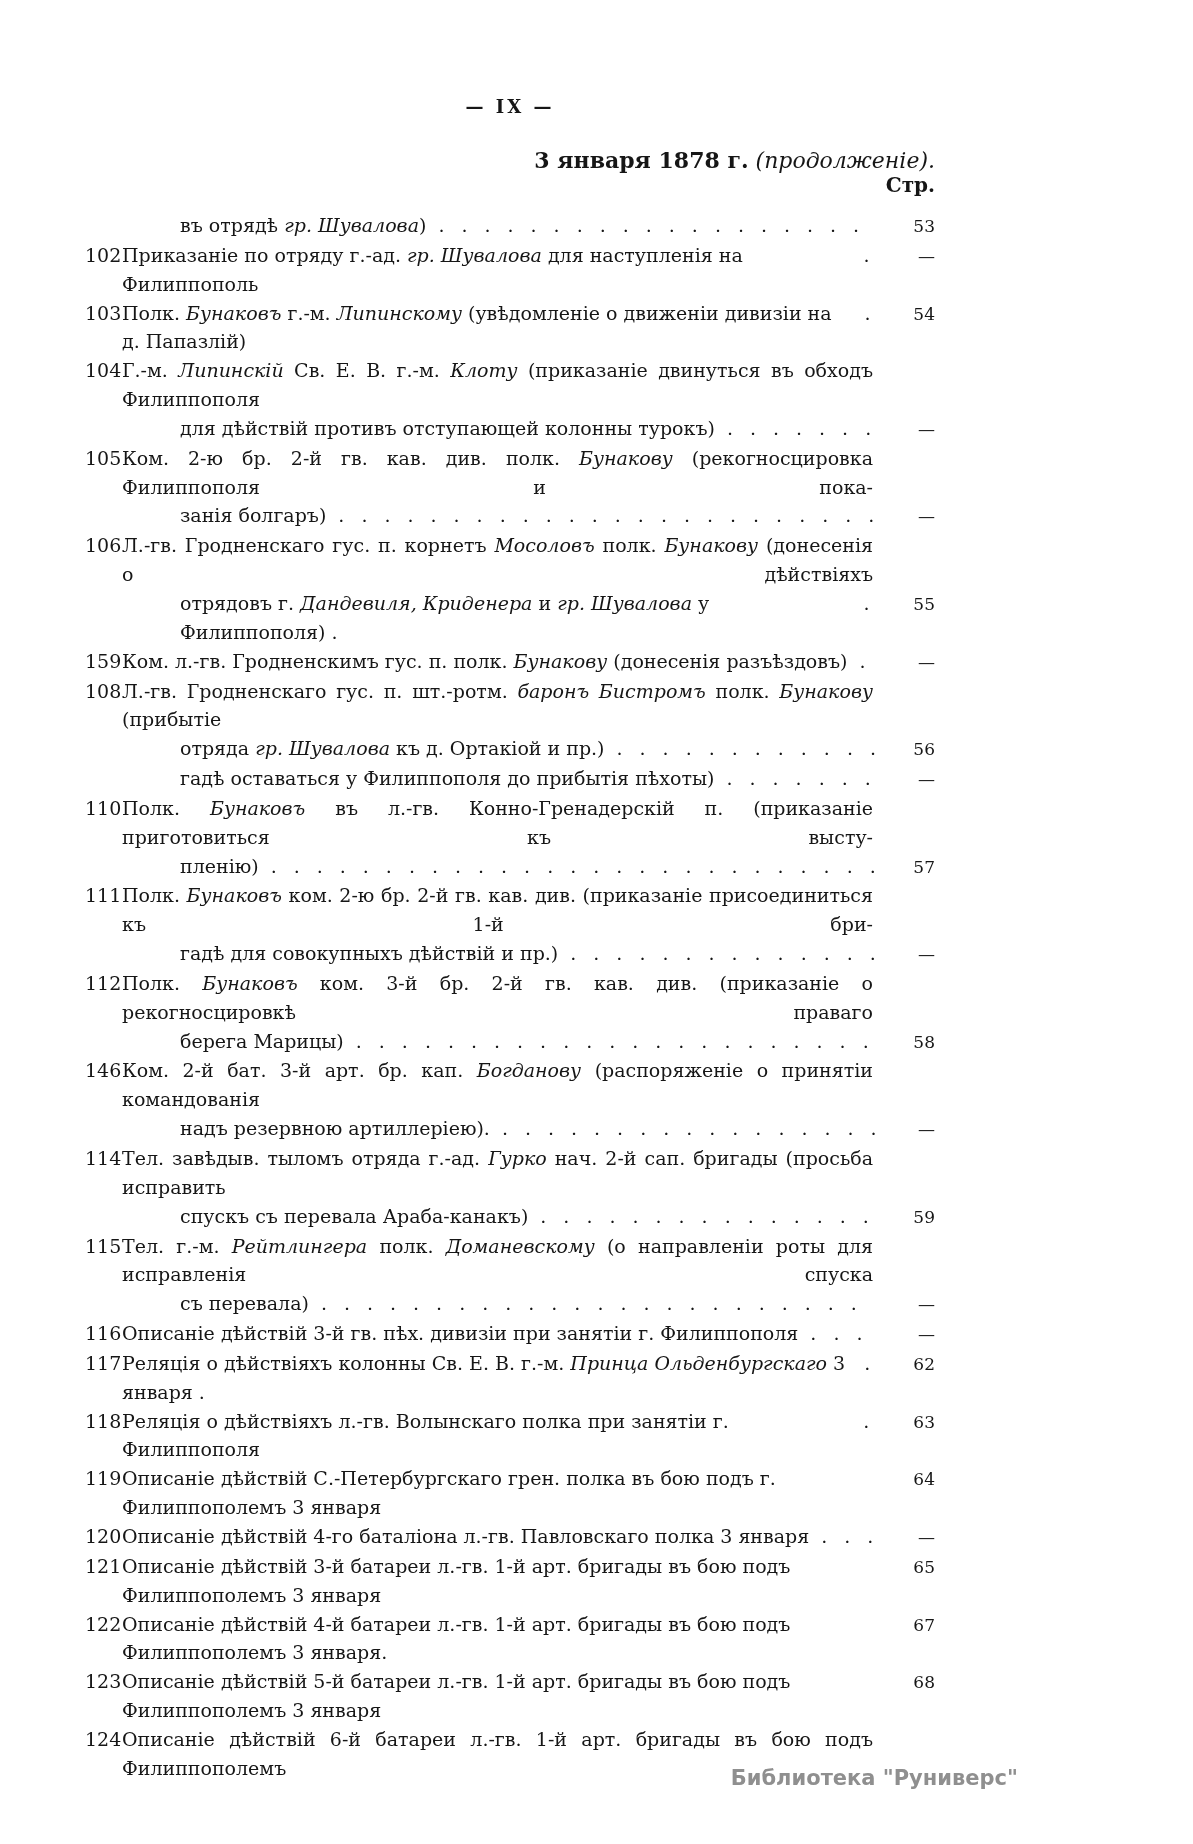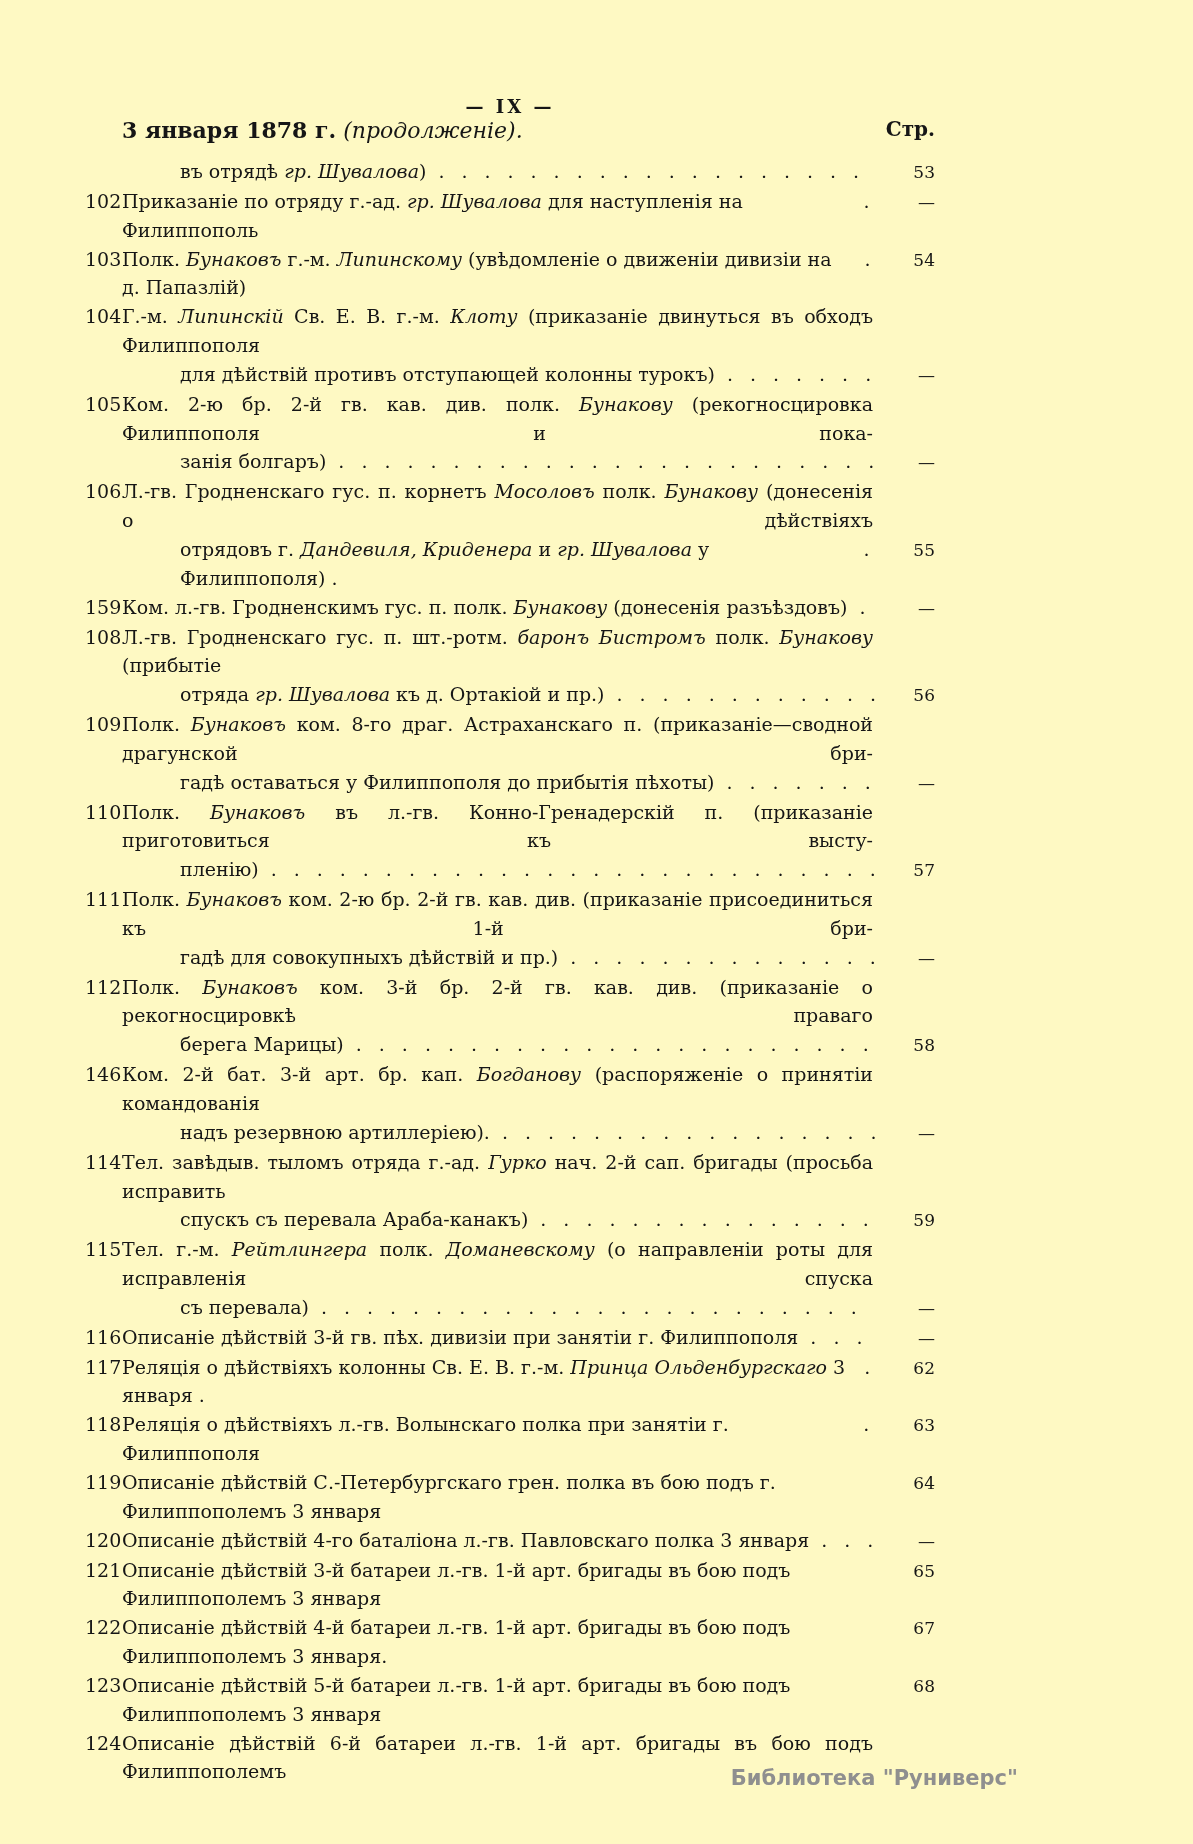--- a/index.html
+++ b/index.html
@@ -1,35 +1,37 @@
 <!DOCTYPE html>
 <html><head>
 <meta charset="utf-8">
 <style>
   html,body{margin:0;padding:0;background:#e8e8e8;}
   .sheet{
     position:relative;
     width:1193px;height:1844px;
-    background:#fef9c3;
+    background:#ffffff;
     color:#161616;
     font-family:"DejaVu Serif", serif;
     overflow:hidden;
     box-sizing:border-box;
     padding:0 258px 0 85px;
   }
   .roman{
     padding-top:96px;
     text-align:center;
     font-size:18px;
     letter-spacing:3px;
     font-weight:bold;
   }
   .section-row{
+    margin-top:30px;
     display:flex;
-    align-items:flex-start;
+    align-items:flex-end;
+    flex-direction:column;
   }
   .section-title{
     flex:1;
     padding-left:37px;
     font-size:22px;
   }
   .section-title .b{font-weight:bold;}
   .section-title .it{font-style:italic;font-weight:normal;}
   .col-header{
     flex:none;
@@ -155,24 +157,20 @@
       <div class="line fill">
         <span class="num">108</span>
         <span class="text"><span>Л.-гв. Гродненскаго гус. п. шт.-ротм. </span><span class="it">баронъ Бистромъ</span><span> полк. </span><span class="it">Бунакову</span><span> (прибытіе</span></span>
       </div>
       <div class="line cont">
         <span class="num"></span>
         <span class="text"><span>отряда </span><span class="it">гр. Шувалова</span><span> къ д. Ортакіой и пр.)</span></span>
         <span class="leader"></span>
         <span class="pg">56</span>
       </div>
-      <div class="line fill">
-        <span class="num">109</span>
-        <span class="text"><span>Полк. </span><span class="it">Бунаковъ</span><span> ком. 8-го драг. Астраханскаго п. (приказаніе—сводной драгунской бри-</span></span>
-      </div>
       <div class="line cont">
         <span class="num"></span>
         <span class="text"><span>гадѣ оставаться у Филиппополя до прибытія пѣхоты)</span></span>
         <span class="leader"></span>
         <span class="pg">—</span>
       </div>
       <div class="line fill">
         <span class="num">110</span>
         <span class="text"><span>Полк. </span><span class="it">Бунаковъ</span><span> въ л.-гв. Конно-Гренадерскій п. (приказаніе приготовиться къ высту-</span></span>
       </div>

